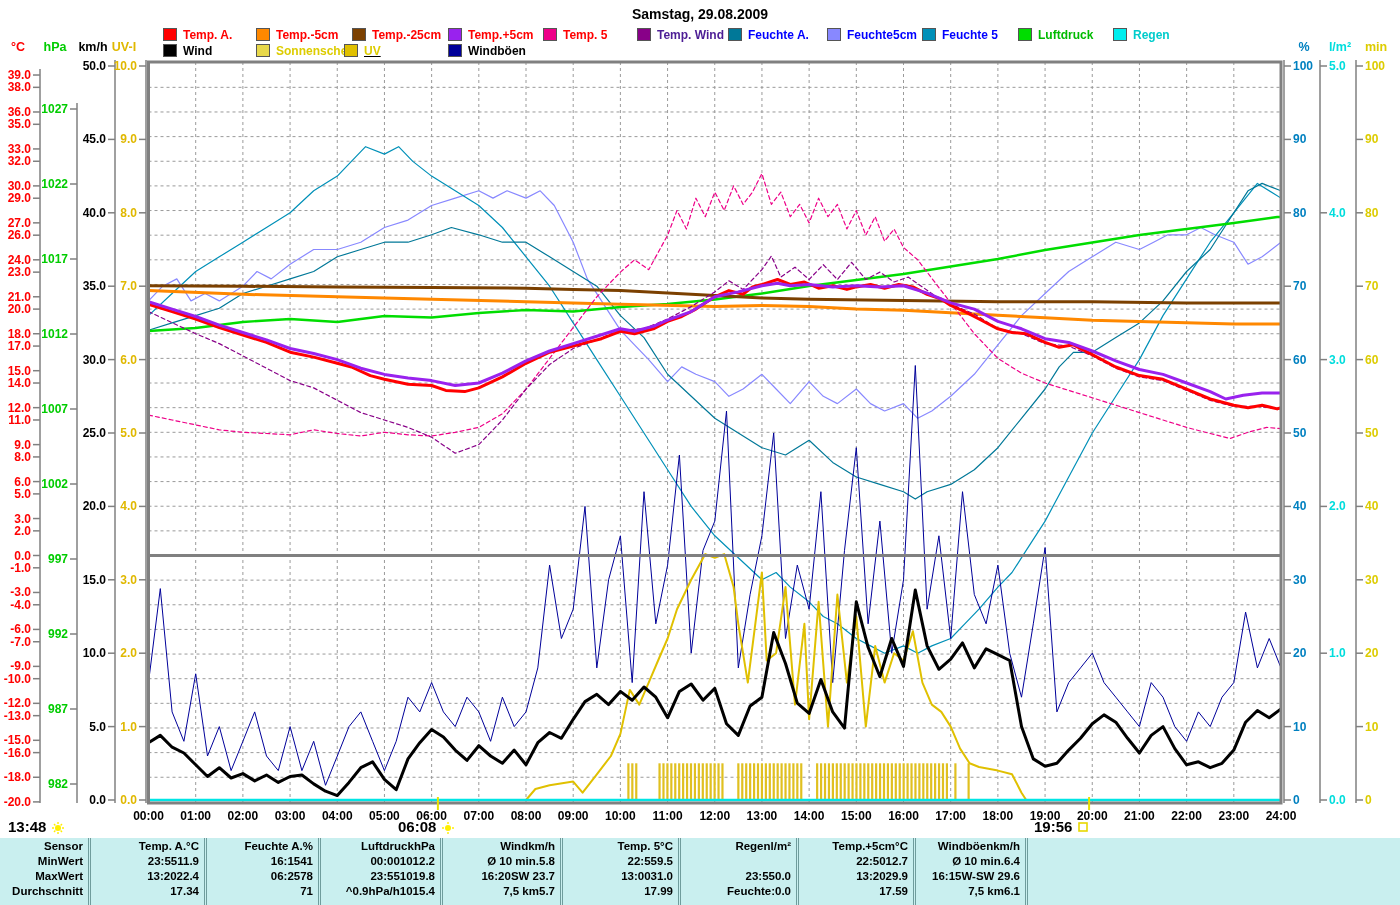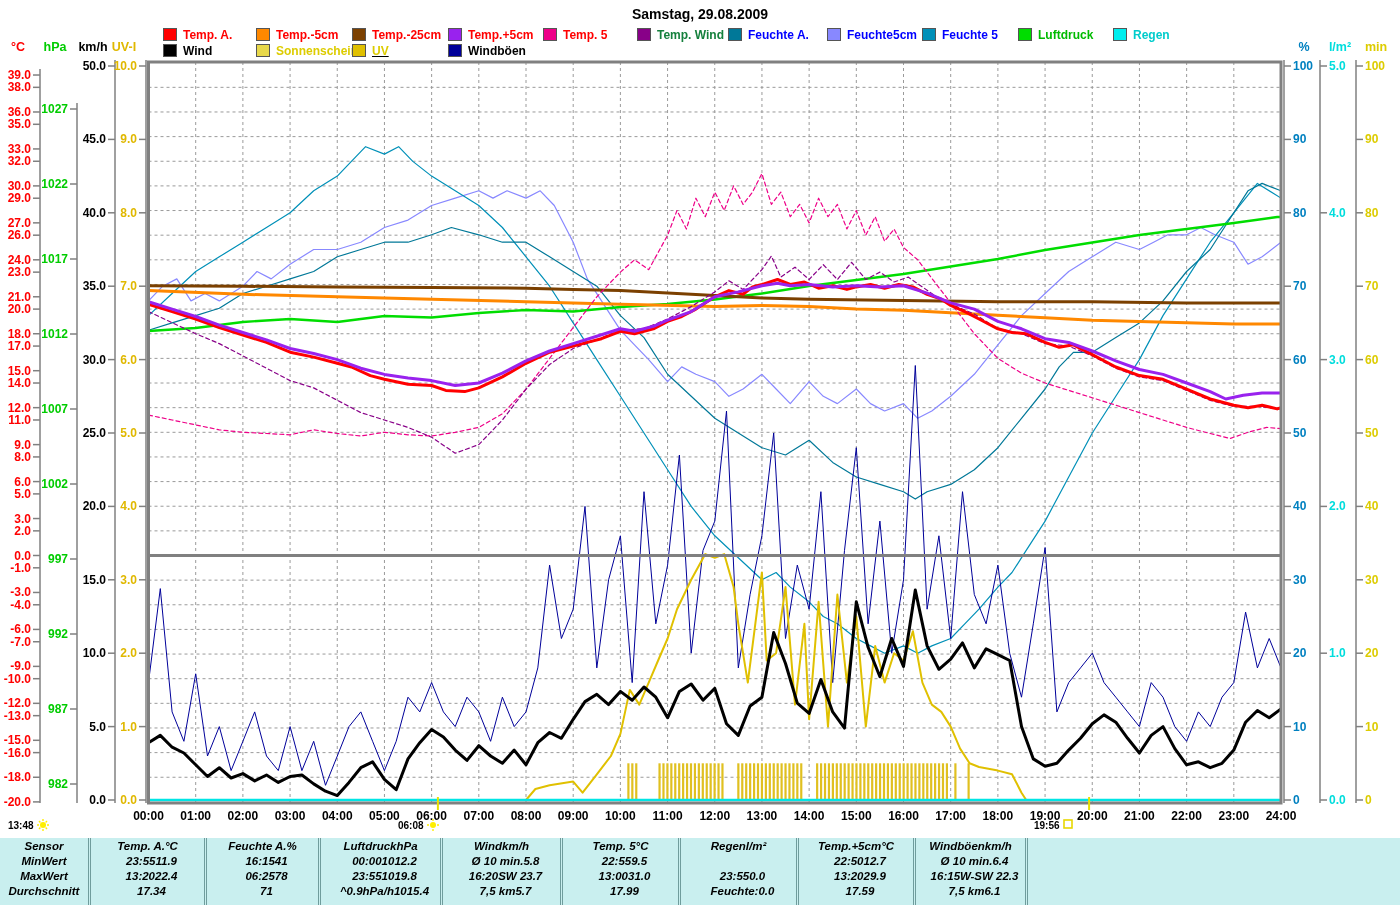--- a/index.html
+++ b/index.html
@@ -3,26 +3,26 @@
 <meta charset="utf-8">
 <style>
   html,body{margin:0;padding:0;background:#fff;}
   body{font-family:"Liberation Sans","DejaVu Sans",sans-serif;}
   #stage{position:relative;width:1400px;height:905px;background:#fff;overflow:hidden;}
   #page-title{position:absolute;top:6px;left:0;width:100%;text-align:center;
     font-size:14px;font-weight:bold;color:#000;}
   .legend-item{position:absolute;height:13px;display:flex;align-items:center;font-size:12px;font-weight:bold;white-space:nowrap;}
   .legend-box{width:12px;height:11px;border:1px solid #555;margin-right:6px;flex:0 0 auto;}
   #chart-svg{position:absolute;left:0;top:0;}
-  .footer-time{position:absolute;top:818px;font-size:10px;font-weight:bold;color:#000;white-space:nowrap;}
+  .footer-time{position:absolute;top:818px;font-size:15px;font-weight:bold;color:#000;white-space:nowrap;}
   #footer-table{position:absolute;left:0;top:838px;width:1400px;height:67px;background:#C9EFEF;
     display:flex;flex-direction:row;font-size:11.5px;font-weight:bold;color:#000;}
   .ft-col{box-sizing:border-box;padding:1px 5px 0 5px;display:flex;flex-direction:column;}
   .ft-col.sep{border-left:3px double #6f9c9c;}
-  .ft-line{display:flex;justify-content:center;height:15px;line-height:15px;white-space:nowrap;font-style:italic;}
+  .ft-line{display:flex;justify-content:flex-end;height:15px;line-height:15px;white-space:nowrap;}
   .ft-left{text-align:left;}
   .ft-right{text-align:right;}
 </style>
 </head>
 <body>
 
 <div id="stage">
   <div id="page-title">Samstag, 29.08.2009</div>
   <div id="legend">
       <div class="legend-item" style="left: 163px; top: 28px;">
@@ -40,21 +40,21 @@
       <div class="legend-item" style="left: 448px; top: 28px;">
         <span class="legend-box" style="background: rgb(153, 34, 238);"></span>
         <span style="color: rgb(255, 0, 0);">Temp.+5cm</span>
       </div>
       <div class="legend-item" style="left: 543px; top: 28px;">
         <span class="legend-box" style="background: rgb(238, 0, 136);"></span>
         <span style="color: rgb(255, 0, 0);">Temp. 5</span>
       </div>
       <div class="legend-item" style="left: 637px; top: 28px;">
         <span class="legend-box" style="background: rgb(136, 0, 136);"></span>
-        <span style="color: #15803d;">Temp. Wind</span>
+        <span style="color: #4c1d95;">Temp. Wind</span>
       </div>
       <div class="legend-item" style="left: 728px; top: 28px;">
         <span class="legend-box" style="background: rgb(0, 120, 152);"></span>
         <span style="color: rgb(0, 0, 255);">Feuchte A.</span>
       </div>
       <div class="legend-item" style="left: 827px; top: 28px;">
         <span class="legend-box" style="background: rgb(136, 136, 255);"></span>
         <span style="color: rgb(0, 0, 255);">Feuchte5cm</span>
       </div>
       <div class="legend-item" style="left: 922px; top: 28px;">
@@ -70,21 +70,21 @@
         <span style="color: rgb(0, 204, 204);">Regen</span>
       </div>
       <div class="legend-item" style="left: 163px; top: 44px;">
         <span class="legend-box" style="background: rgb(0, 0, 0);"></span>
         <span style="color: rgb(0, 0, 0);">Wind</span>
       </div>
       <div class="legend-item" style="left: 256px; top: 44px;">
         <span class="legend-box" style="background: rgb(232, 216, 74);"></span>
         <span style="color: rgb(221, 204, 0);">Sonnenschein</span>
       </div>
-      <div class="legend-item" style="left: 352px; top: 44px; text-decoration: underline;">
+      <div class="legend-item" style="left: 344px; top: 44px; text-decoration: underline;">
         <span class="legend-box" style="background: rgb(224, 192, 0);"></span>
         <span style="color: rgb(221, 204, 0);">UV</span>
       </div>
       <div class="legend-item" style="left: 448px; top: 44px;">
         <span class="legend-box" style="background: rgb(0, 0, 153);"></span>
         <span style="color: rgb(0, 0, 0);">Windböen</span>
       </div>
     </div>
 
   <svg id="chart-svg" width="1400" height="905">
@@ -680,21 +680,21 @@
         <div class="ft-line">
           <span class="ft-left">Windböen</span>
           <span class="ft-right">km/h</span>
         </div>
         <div class="ft-line">
           <span class="ft-left" style="padding-left: 8px;">Ø 10 min.</span>
           <span class="ft-right">6.4</span>
         </div>
         <div class="ft-line">
           <span class="ft-left" style="padding-left: 8px;">16:15</span>
-          <span class="ft-right">W-SW 22.3</span>
+          <span class="ft-right">W-SW 29.6</span>
         </div>
         <div class="ft-line">
           <span class="ft-left" style="padding-left: 8px;">7,5 km</span>
           <span class="ft-right">6.1</span>
         </div>
       </div>
       <div class="ft-col sep" style="flex: 1 1 0%;"></div>
     </div>
 </div>
 

